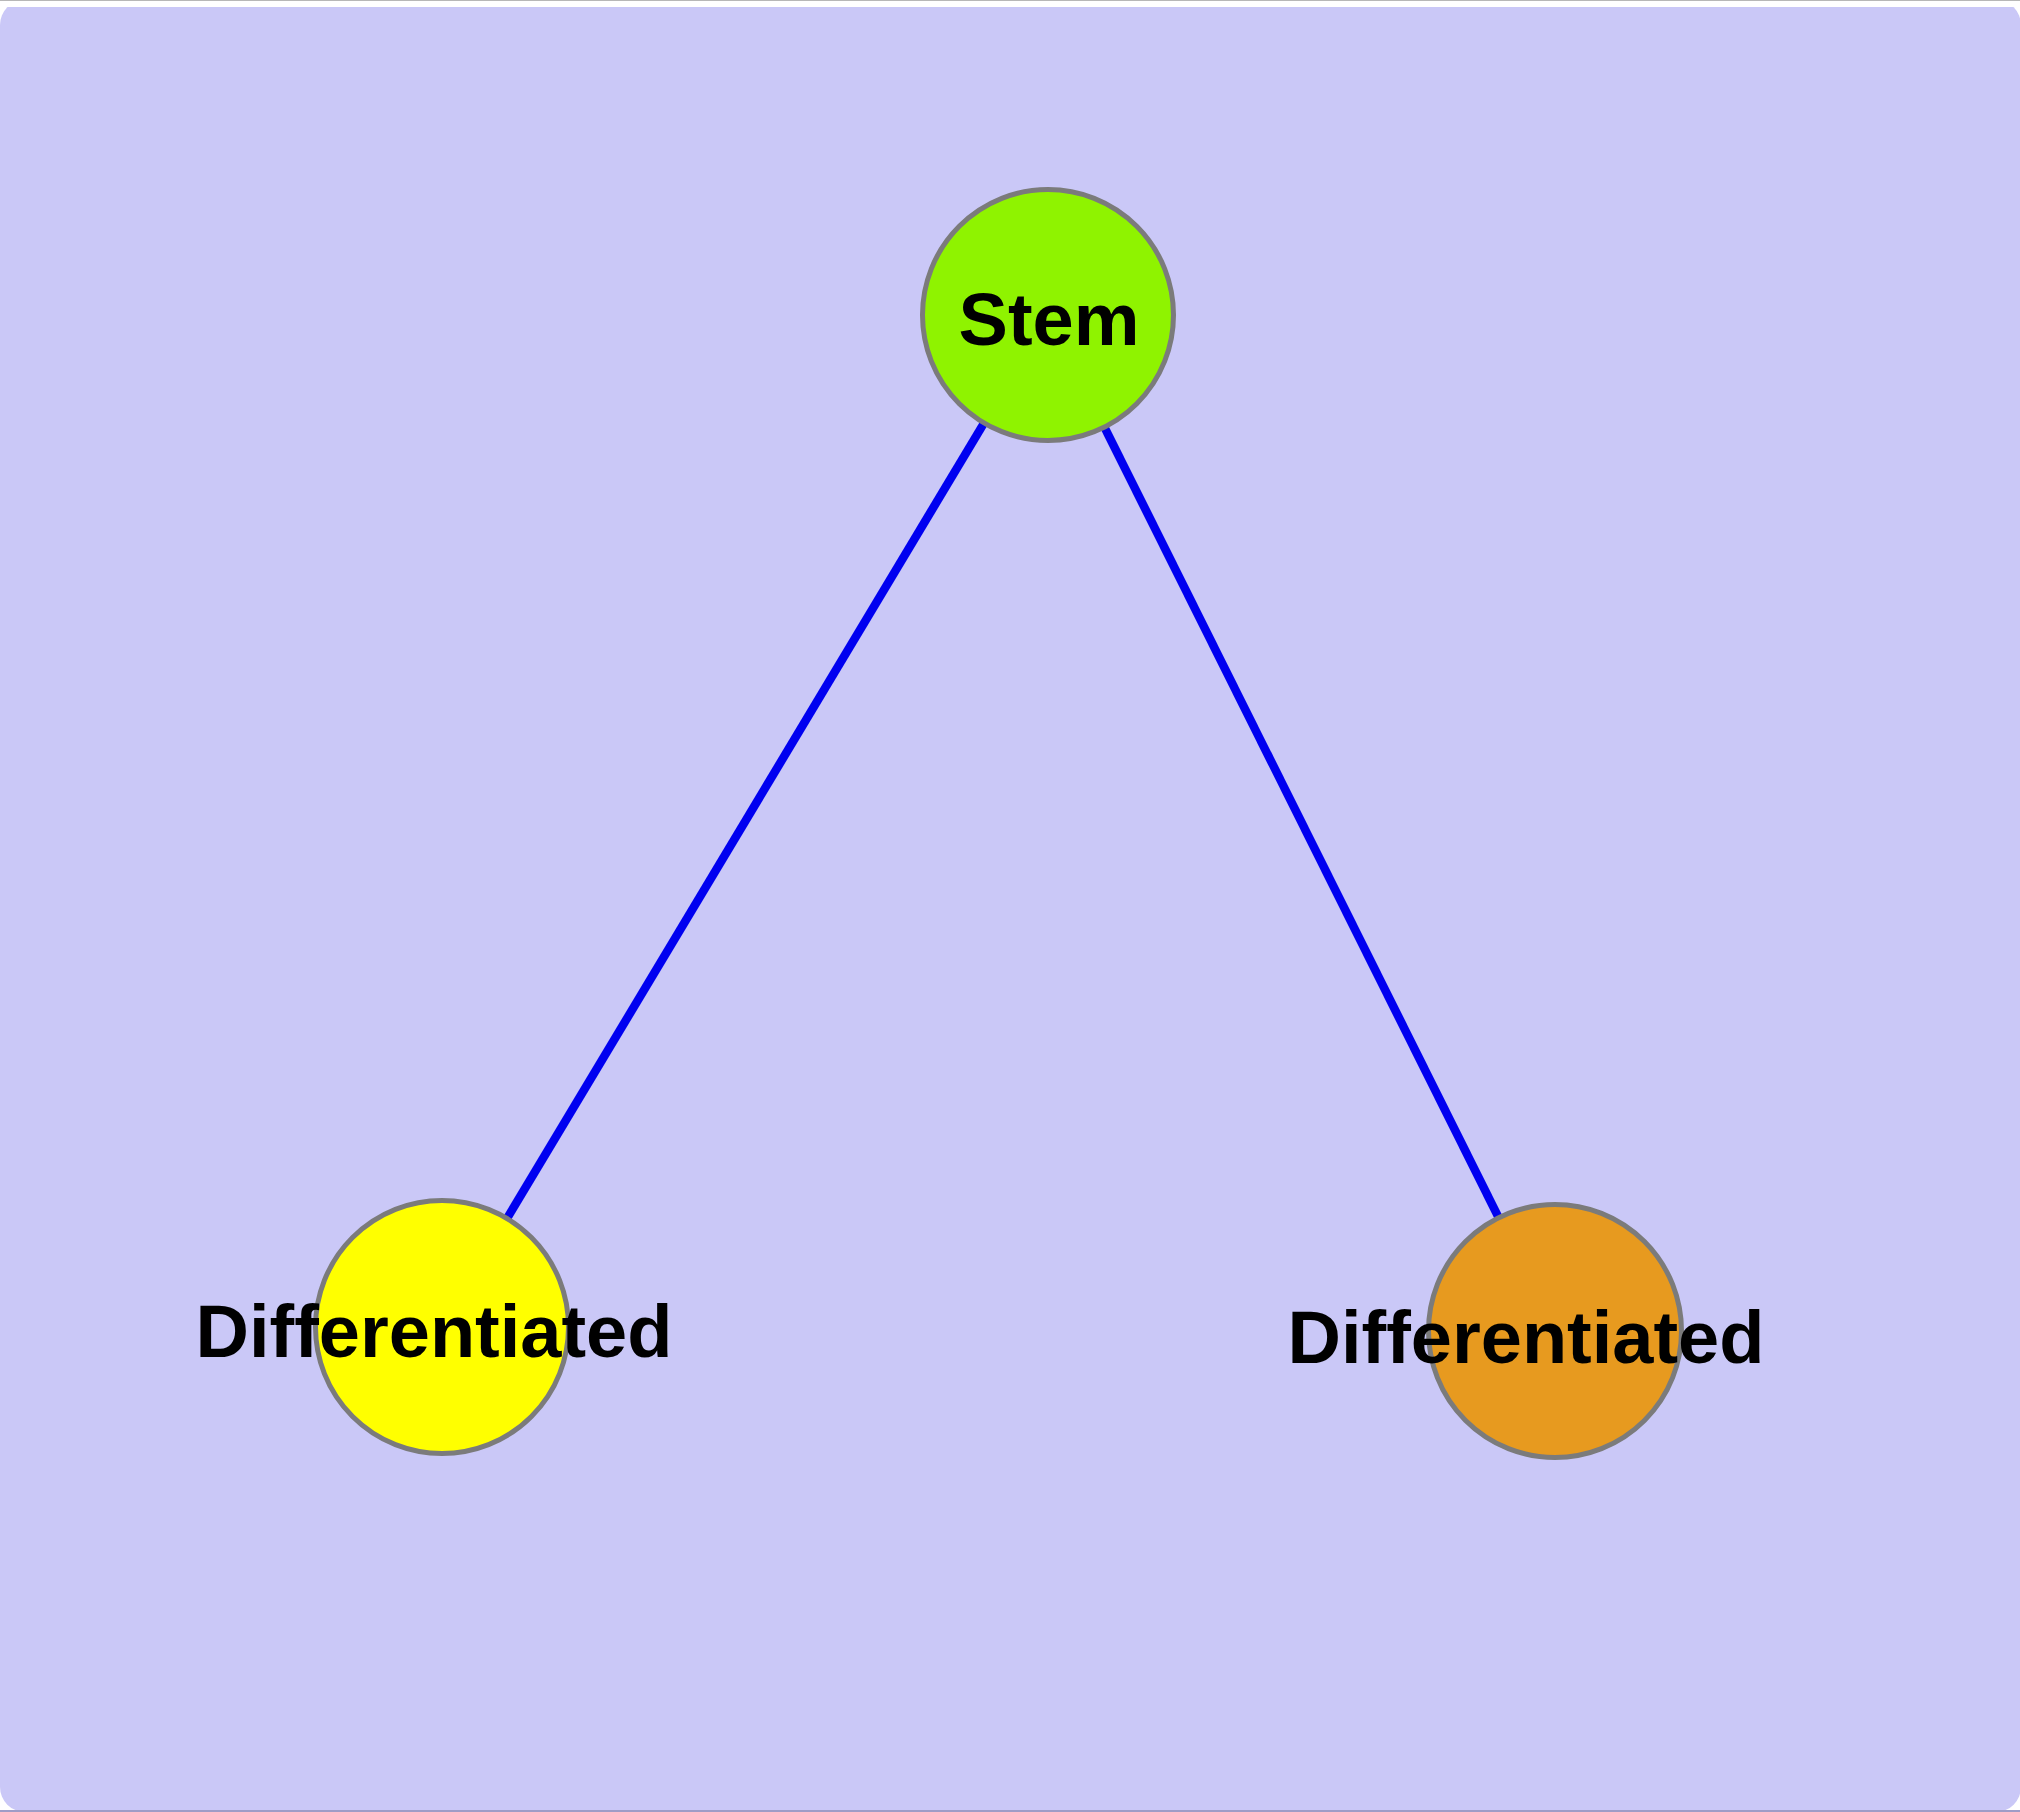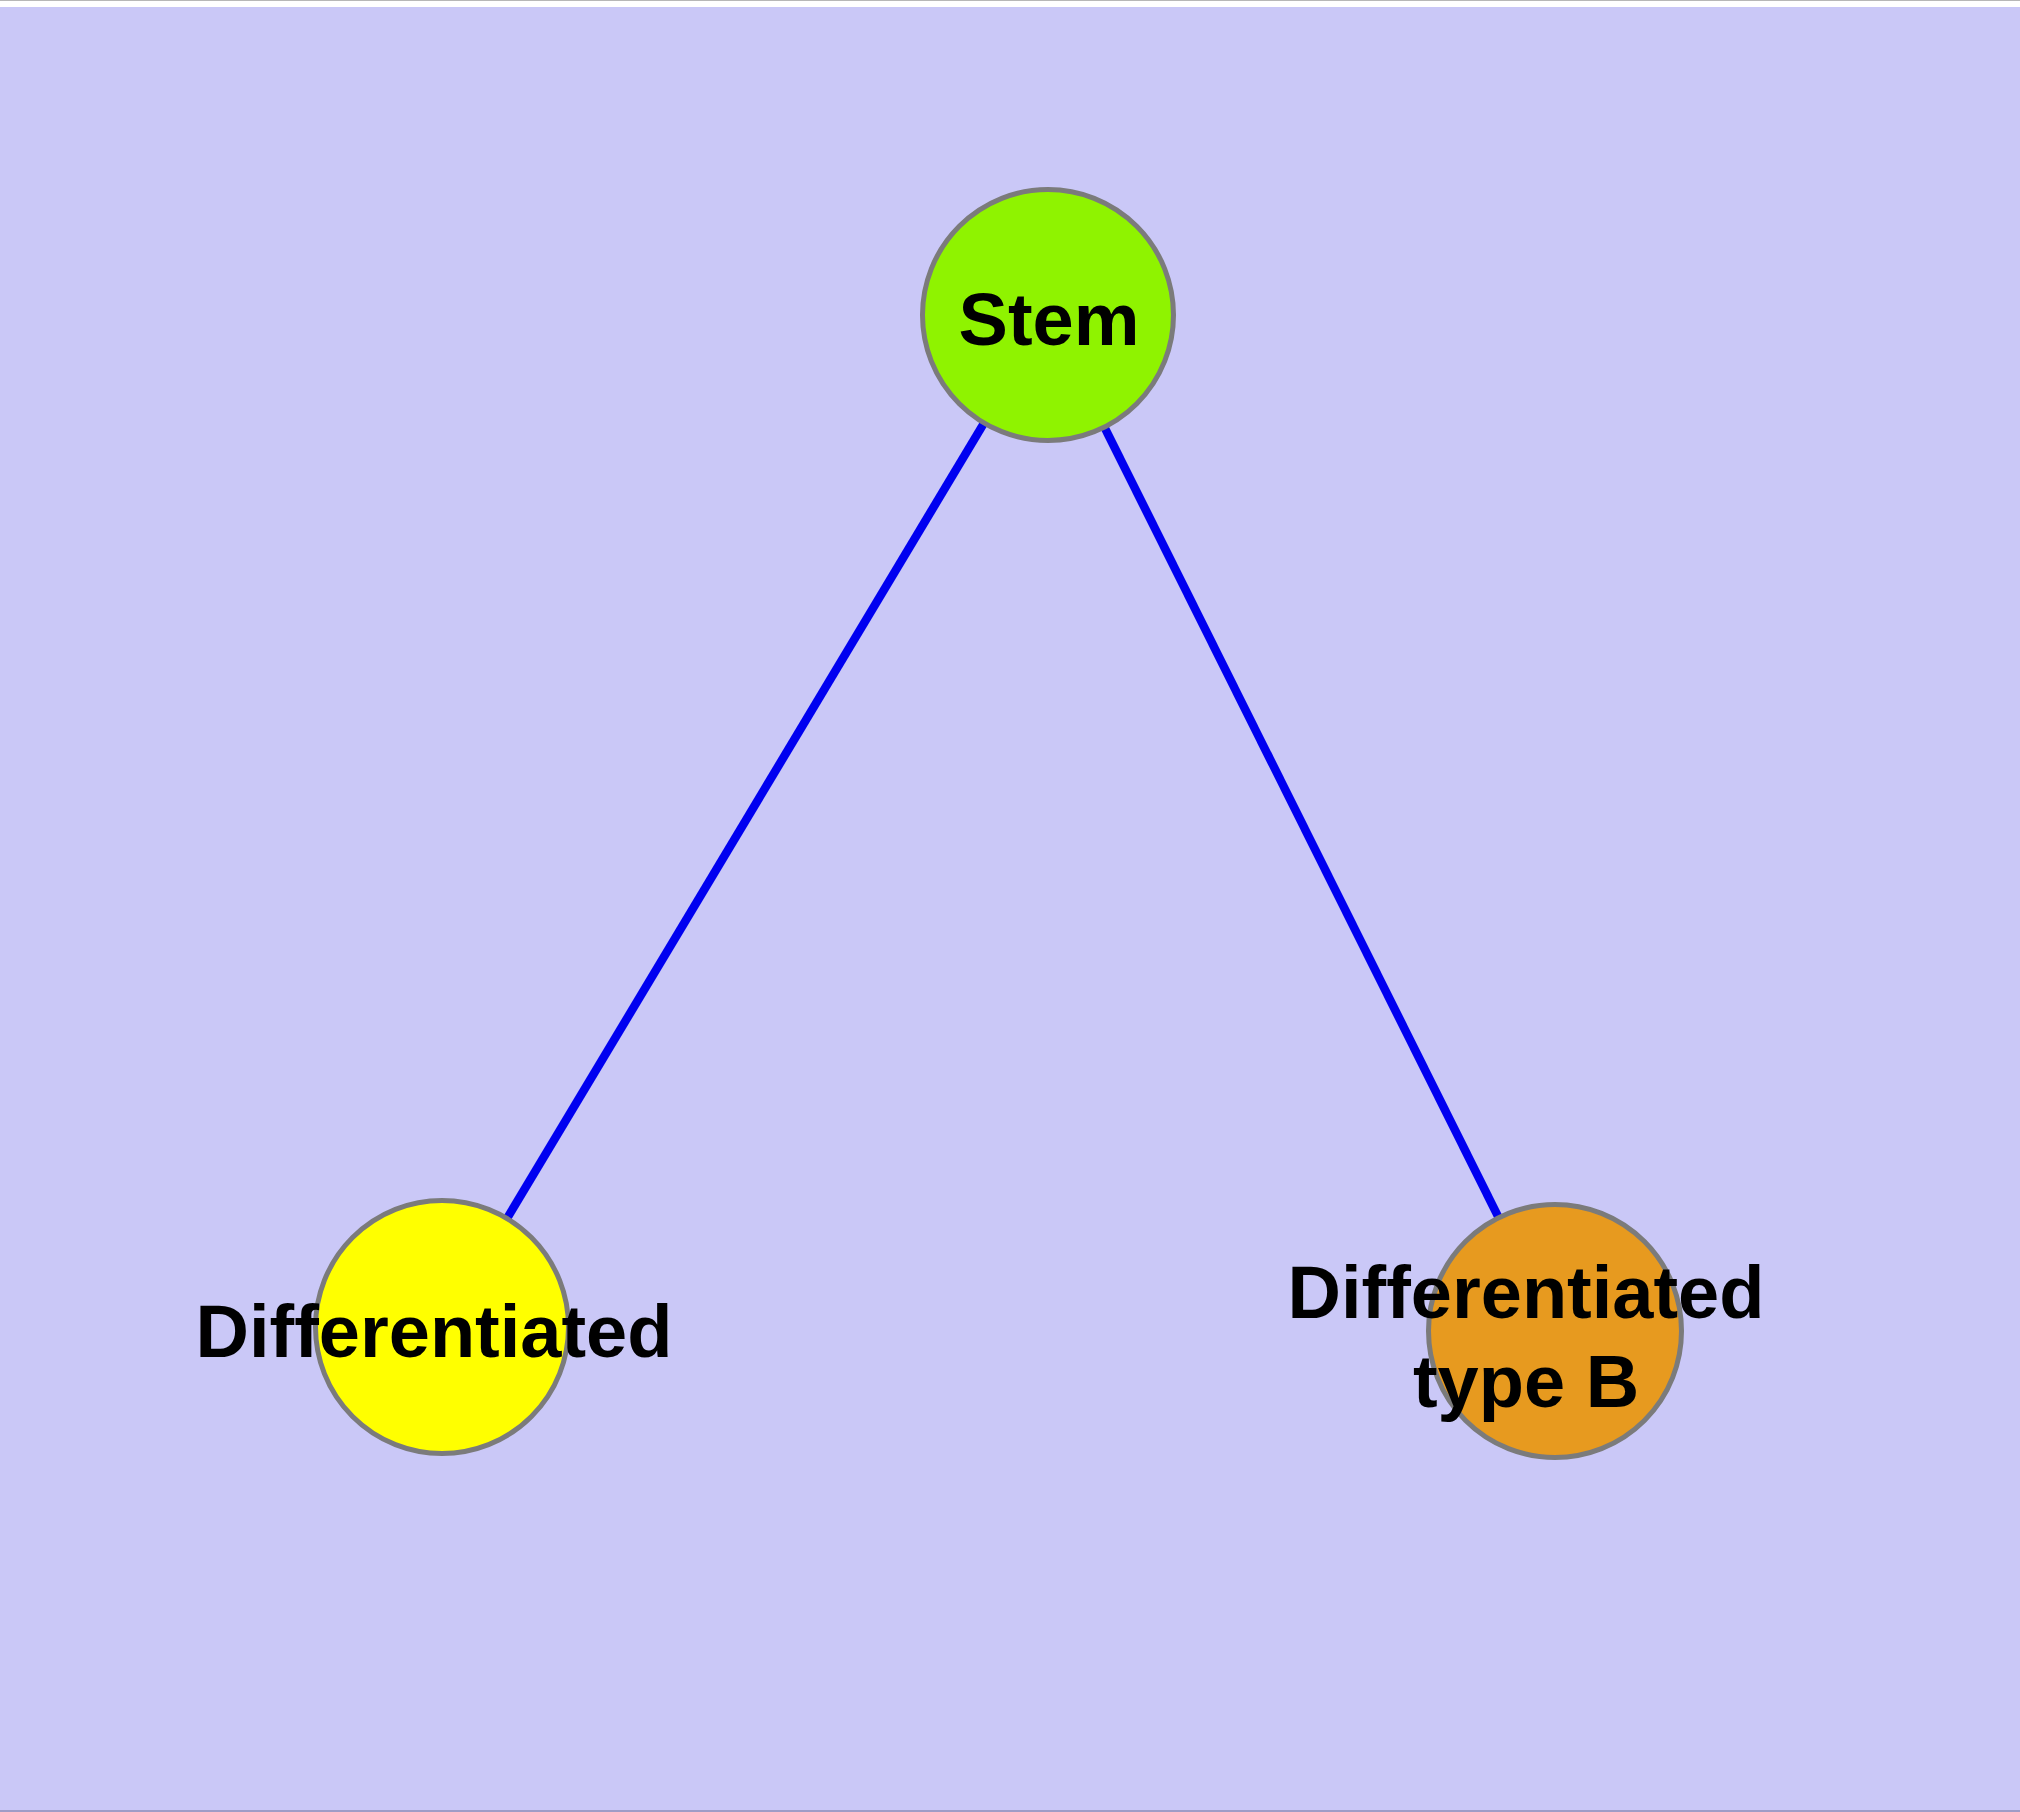--- a/index.html
+++ b/index.html
@@ -66,21 +66,21 @@
     text-align: center;
     white-space: nowrap;
   }
   #label-stem   { left: 1049px; top: 319px;  }
   #label-type-a { left: 434px;  top: 1331px; }
   #label-type-b { left: 1526px; top: 1337px; }
 </style>
 </head>
 <body>
 
-<div class="canvas" style="background-color: rgb(202, 200, 247);">
+<div class="canvas" style="background-color: rgb(202, 200, 247); border-radius: 25px;">
 
   <div class="top-strip"></div>
   <div class="bottom-strip"></div>
 
   <svg class="edges" viewBox="0 0 2384 2138" xmlns="http://www.w3.org/2000/svg">
     <line x1="1237" y1="372" x2="521" y2="1566" stroke-width="10" stroke="#0000f0"></line>
     <line x1="1237" y1="372" x2="1835" y2="1571" stroke-width="10" stroke="#0000f0"></line>
   </svg>
 
   <div class="node" id="node-stem" style="background-color: rgb(143, 243, 0);"></div>
@@ -90,17 +90,16 @@
   <div class="node" id="node-type-b" style="background-color: rgb(231, 154, 31);"></div>
 
   <div class="node-label" id="label-stem">Stem</div>
 
   <div class="node-label" id="label-type-a">
     <div>Differentiated</div>
   </div>
 
   <div class="node-label" id="label-type-b">
     <div>Differentiated</div>
-    <div>type B</div>
   </div>
 
 </div>
 
 
 </body></html>

